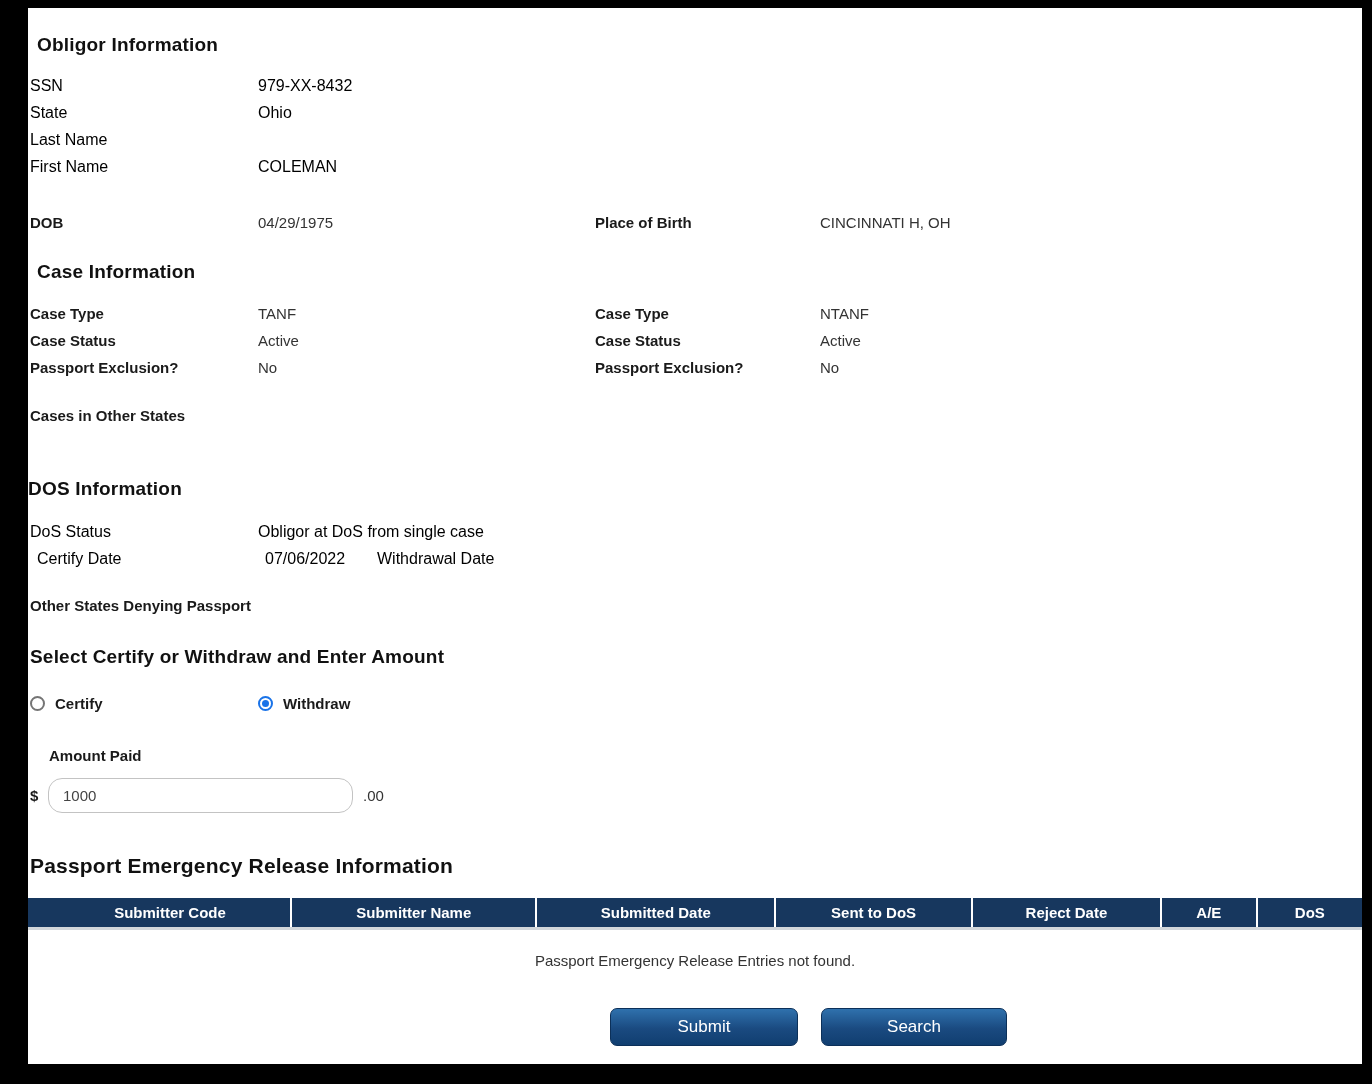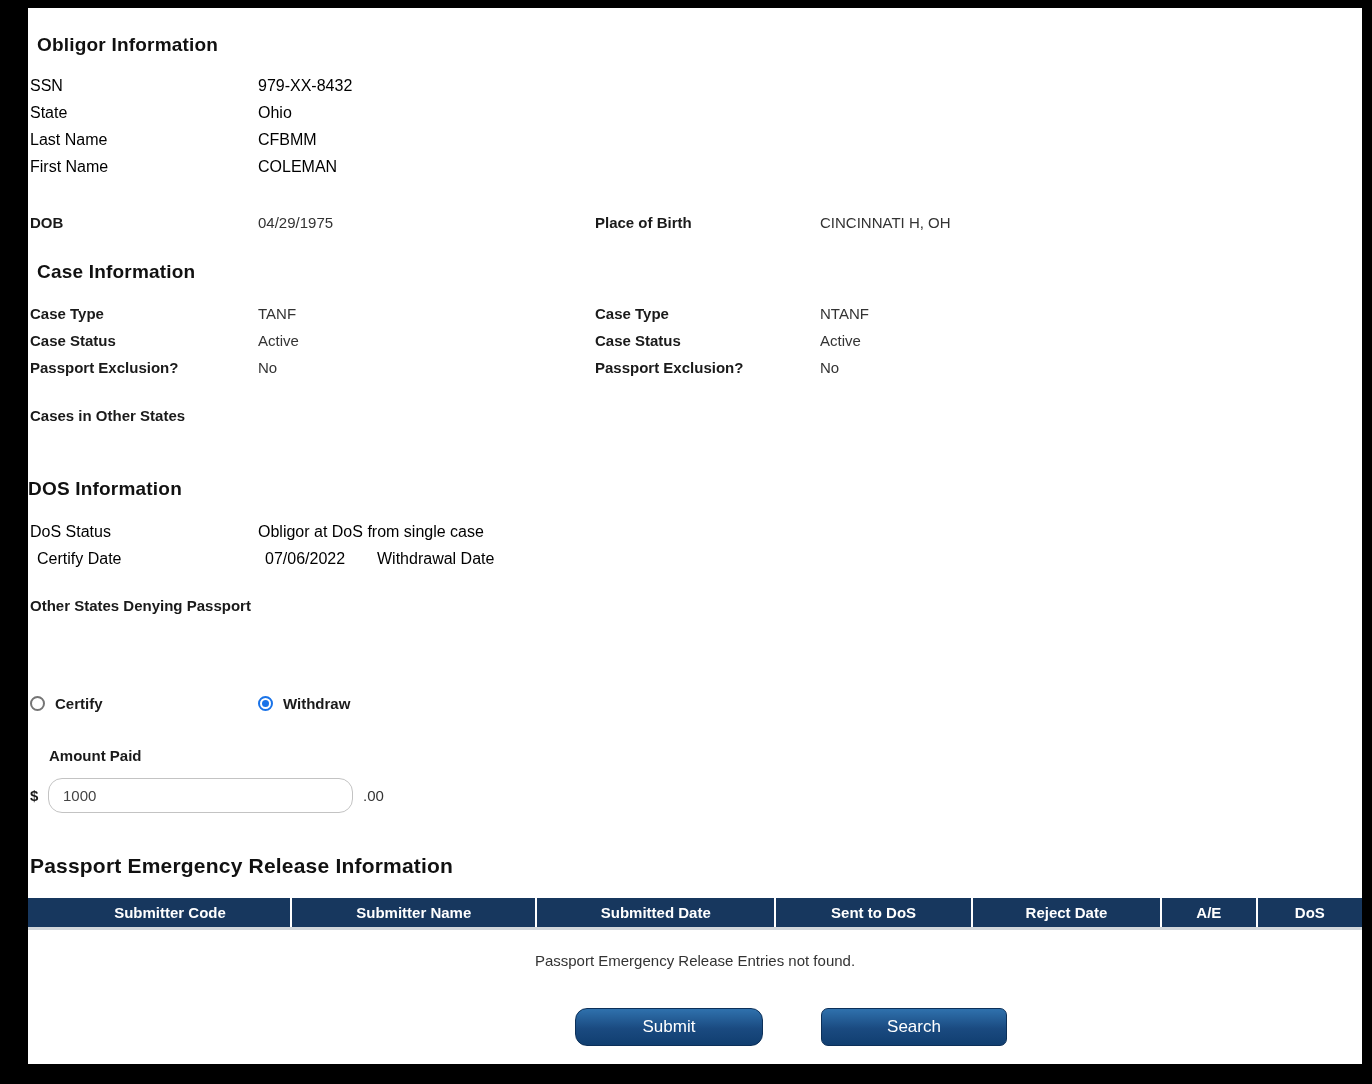--- a/index.html
+++ b/index.html
@@ -61,21 +61,20 @@
     <div class="row1col">
       <span class="lbl">SSN</span>
       <span class="val">979-XX-8432</span>
     </div>
     <div class="row1col">
       <span class="lbl">State</span>
       <span class="val">Ohio</span>
     </div>
     <div class="row1col">
       <span class="lbl">Last Name</span>
-      <span class="val">CFBMM</span>
     </div>
     <div class="row1col">
       <span class="lbl">First Name</span>
       <span class="val">COLEMAN</span>
     </div>
   </div>
 
   <div class="row abs" style="left:0; top:201px; width:1334px;">
     <span class="lbl">DOB</span>
     <span class="val">04/29/1975</span>
@@ -117,20 +116,21 @@
     </div>
     <div class="certify-row">
       <span class="lbl">Certify Date</span>
       <span class="val">07/06/2022</span>
       <span class="lbl">Withdrawal Date</span>
     </div>
   </div>
 
   <div class="sub-label abs" style="left:2px; top:589px;">Other States Denying Passport</div>
 
+  <h2 class="section abs" style="left:2px; top:638px;">Select Certify or Withdraw and Enter Amount</h2>
 
   <div class="abs" style="left:0; top:682px; width:1334px; height:27px;">
     <span class="abs" style="left:2px; top:4px;">
       <span class="radio unchecked"></span><span class="radio-label">Certify</span>
     </span>
     <span class="abs" style="left:230px; top:4px;">
       <span class="radio checked"></span><span class="radio-label">Withdraw</span>
     </span>
   </div>
 
@@ -150,17 +150,17 @@
     <div class="th">Submitted Date</div>
     <div class="th">Sent to DoS</div>
     <div class="th">Reject Date</div>
     <div class="th">A/E</div>
     <div class="th">DoS</div>
   </div>
 
   <div id="per-empty" class="abs" style="left:0; top:944px;">Passport Emergency Release Entries not found.</div>
 
   <div class="abs" style="left:0; top:1000px; width:1334px; height:38px;">
-    <button class="btn" style="left:547px;border-radius:12px;">Submit</button>
+    <button class="btn" style="left:582px;">Submit</button>
     <button class="btn" style="left:793px; width:186px;">Search</button>
   </div>
 
 </div>
 
 </body></html>

